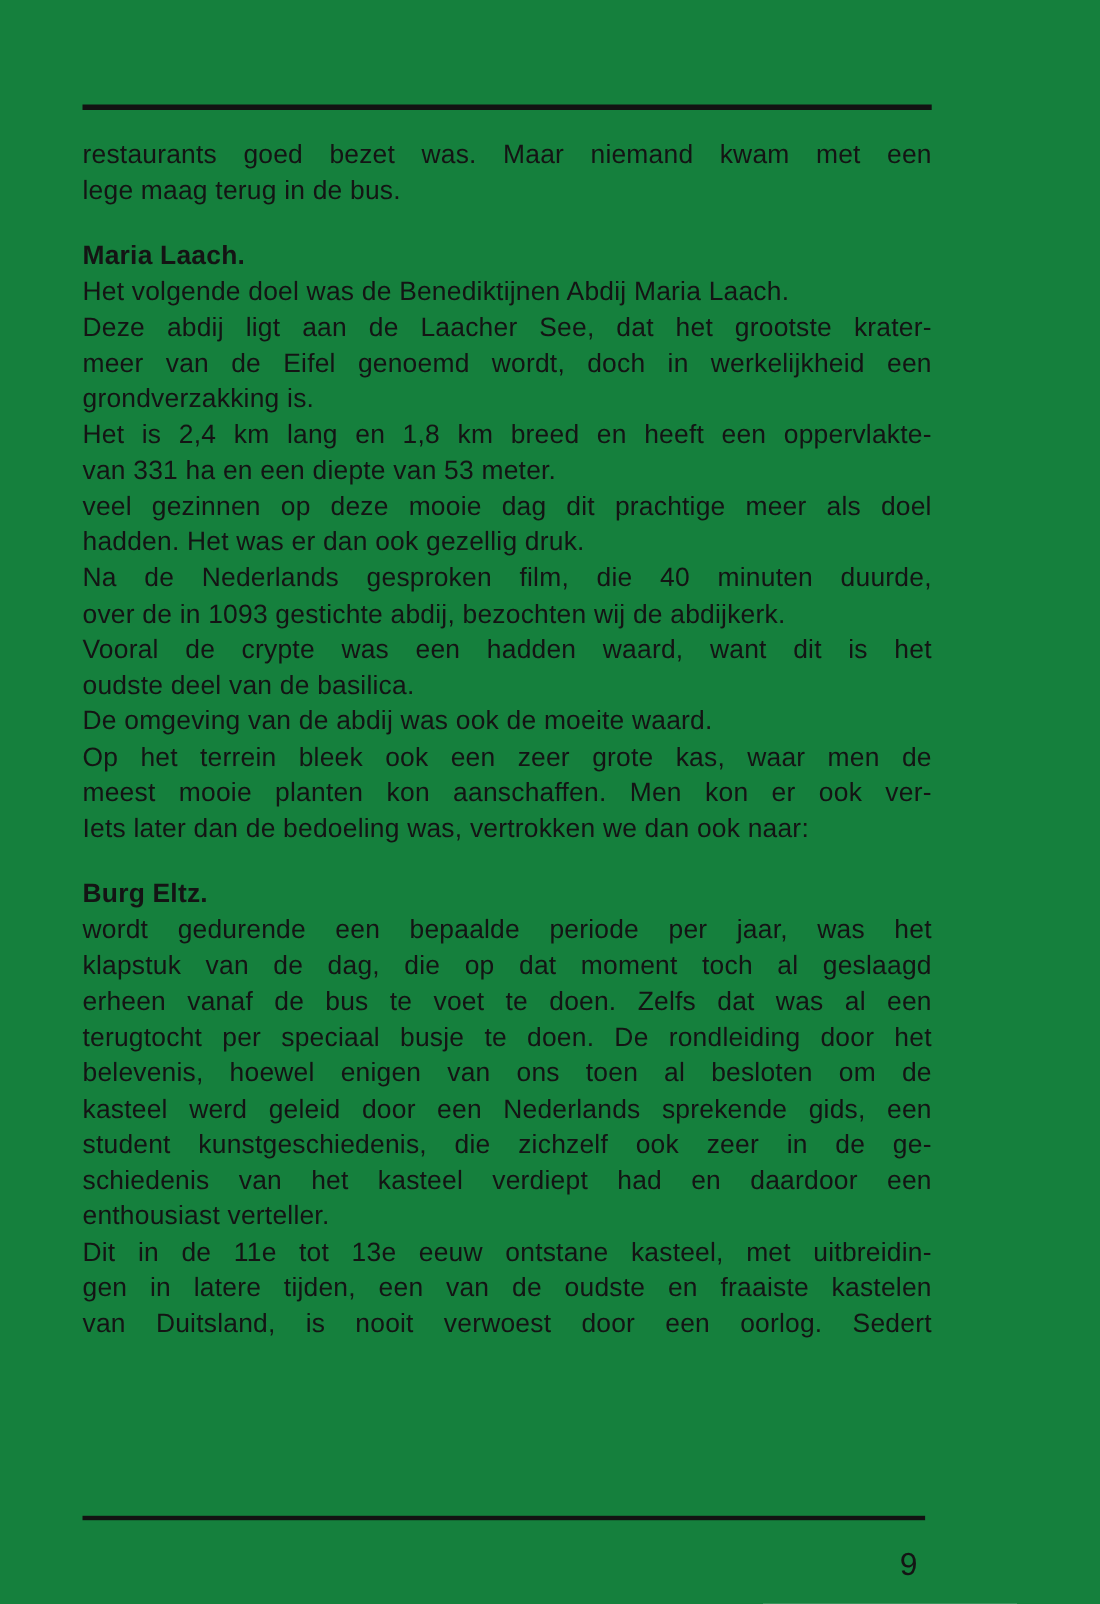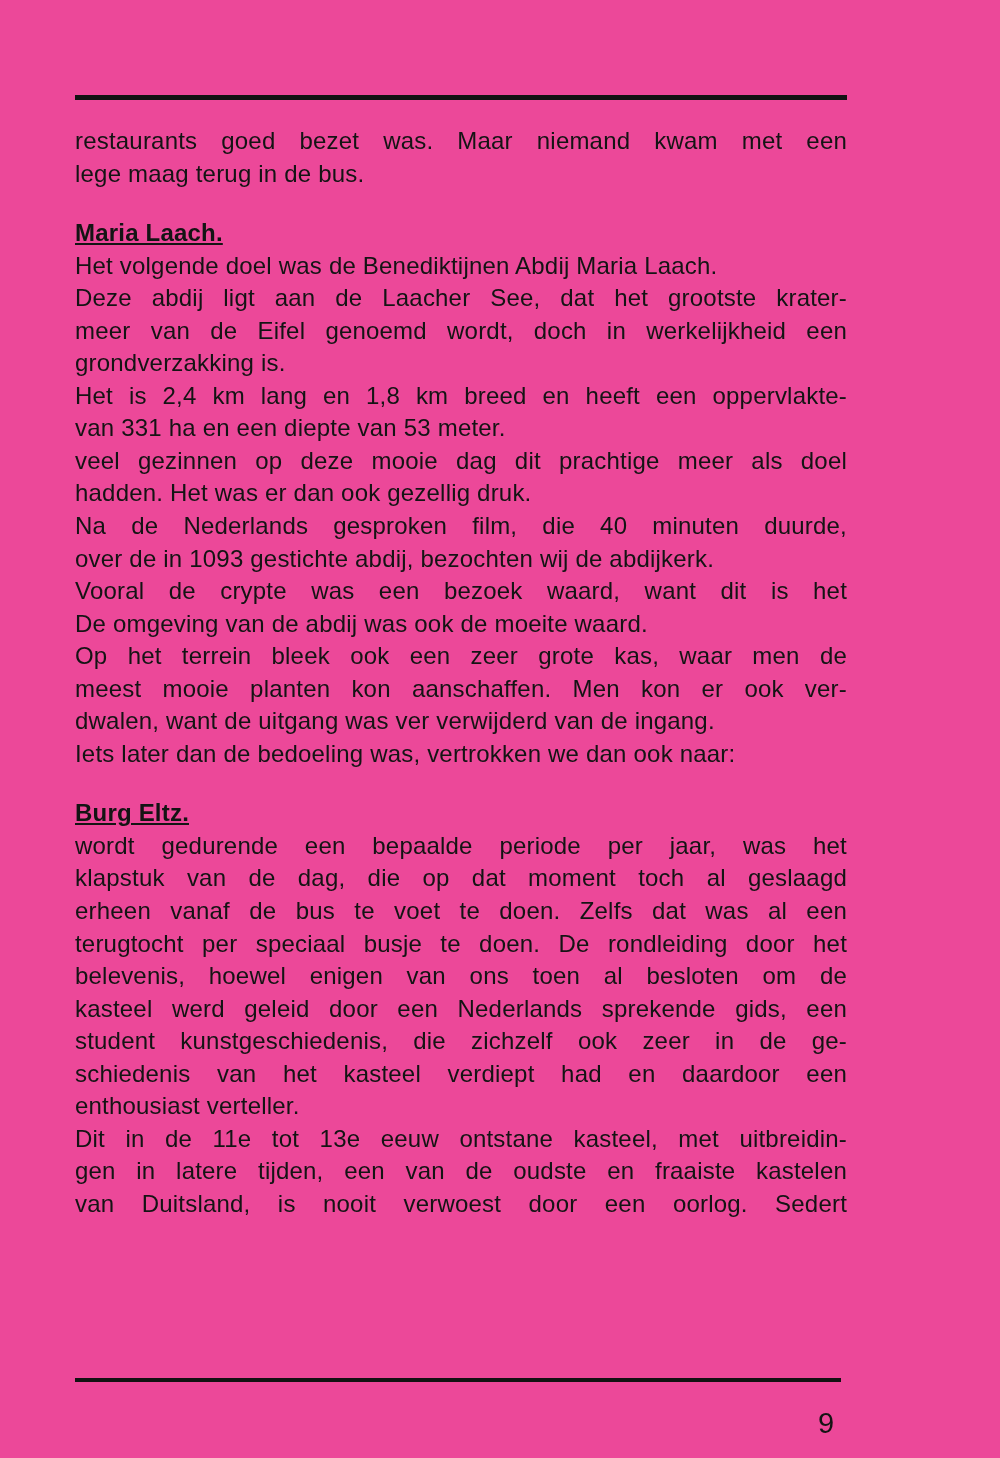--- a/index.html
+++ b/index.html
@@ -1,20 +1,20 @@
 <!DOCTYPE html>
 <html><head>
 <meta charset="utf-8">
 <style>
   html, body { margin: 0; padding: 0; }
   .page {
     position: relative;
     width: 1000px;
     height: 1458px;
-    background: #ec4899;
+    background: #15803d;
     font-family: "Liberation Sans", "DejaVu Sans", sans-serif;
     color: #141414;
     overflow: hidden;
   }
   .rule {
     position: absolute;
     background: #121212;
   }
   .rule.top { left: 75px; top: 95px; width: 772px; height: 5px; }
   .rule.bottom { left: 75px; top: 1378px; width: 766px; height: 4px; }
@@ -30,21 +30,20 @@
     line-height: 32.55px;
     min-height: 32.55px;
     text-align: left;
   }
   .line.just {
     text-align: justify;
     text-align-last: justify;
   }
   .heading {
     font-weight: bold;
-    text-decoration: underline;
   }
   .spacer { height: 27px; }
   .page-number {
     position: absolute;
     left: 818px;
     top: 1407px;
     font-size: 29px;
     color: #141414;
   }
 </style>
@@ -61,25 +60,25 @@
       <div class="line">Het volgende doel was de Benediktijnen Abdij Maria Laach.</div>
       <div class="line just">Deze abdij ligt aan de Laacher See, dat het grootste krater-</div>
       <div class="line just">meer van de Eifel genoemd wordt, doch in werkelijkheid een</div>
       <div class="line">grondverzakking is.</div>
       <div class="line just">Het is 2,4 km lang en 1,8 km breed en heeft een oppervlakte-</div>
       <div class="line">van 331 ha en een diepte van 53 meter.</div>
       <div class="line just">veel gezinnen op deze mooie dag dit prachtige meer als doel</div>
       <div class="line">hadden. Het was er dan ook gezellig druk.</div>
       <div class="line just">Na de Nederlands gesproken film, die 40 minuten duurde,</div>
       <div class="line">over de in 1093 gestichte abdij, bezochten wij de abdijkerk.</div>
-      <div class="line just">Vooral de crypte was een bezoek waard, want dit is het</div>
+      <div class="line just">Vooral de crypte was een hadden waard, want dit is het</div>
+      <div class="line">oudste deel van de basilica.</div>
       <div class="line">De omgeving van de abdij was ook de moeite waard.</div>
       <div class="line just">Op het terrein bleek ook een zeer grote kas, waar men de</div>
       <div class="line just">meest mooie planten kon aanschaffen. Men kon er ook ver-</div>
-      <div class="line">dwalen, want de uitgang was ver verwijderd van de ingang.</div>
       <div class="line">Iets later dan de bedoeling was, vertrokken we dan ook naar:</div>
       <div class="spacer"></div>
       <div class="line heading">Burg Eltz.</div>
       <div class="line just">wordt gedurende een bepaalde periode per jaar, was het</div>
       <div class="line just">klapstuk van de dag, die op dat moment toch al geslaagd</div>
       <div class="line just">erheen vanaf de bus te voet te doen. Zelfs dat was al een</div>
       <div class="line just">terugtocht per speciaal busje te doen. De rondleiding door het</div>
       <div class="line just">belevenis, hoewel enigen van ons toen al besloten om de</div>
       <div class="line just">kasteel werd geleid door een Nederlands sprekende gids, een</div>
       <div class="line just">student kunstgeschiedenis, die zichzelf ook zeer in de ge-</div>

